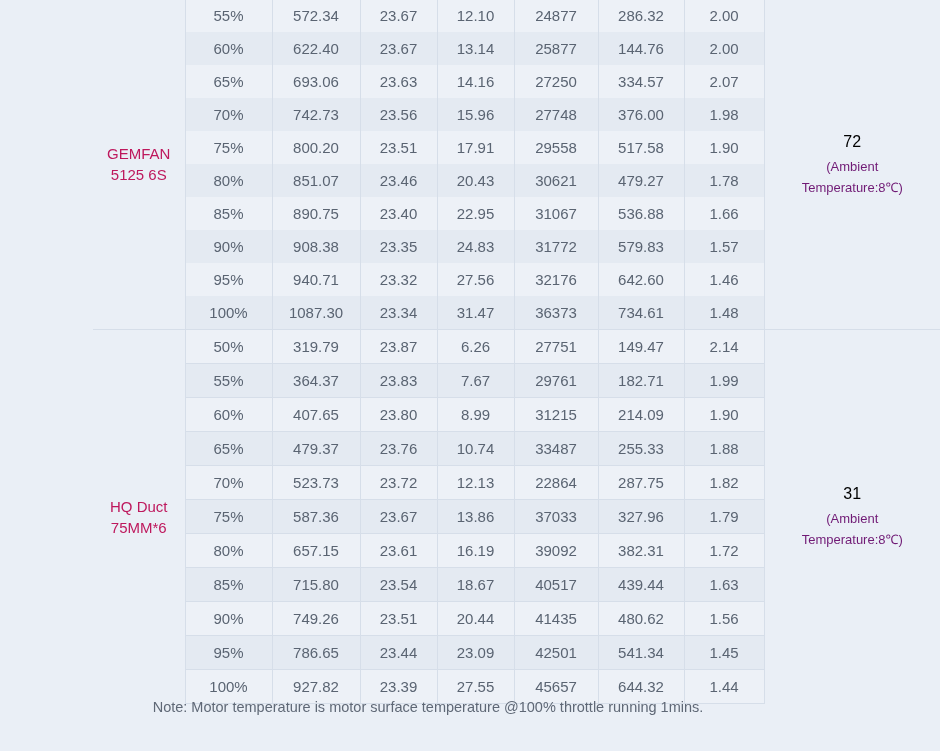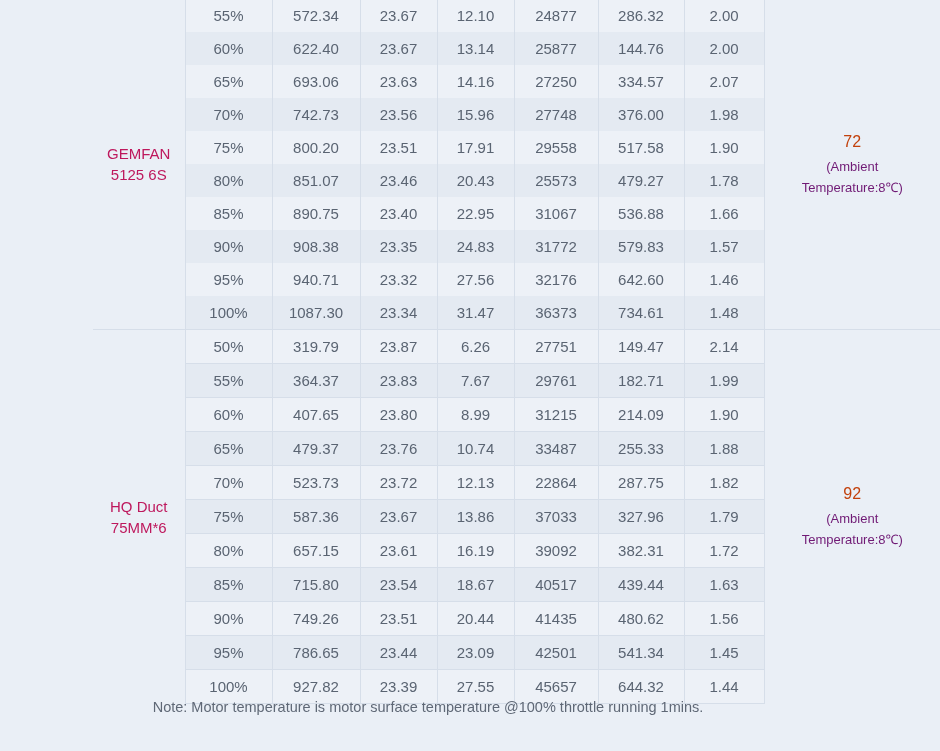--- a/index.html
+++ b/index.html
@@ -64,21 +64,21 @@
   td.c-model {
     font-size: 15px;
     line-height: 21px;
     color: #be185d;
   }
   td.c-temp {
     line-height: 22px;
   }
   .temp-value {
     display: block;
-    color: #c2410c;
+    color: #000000;
     font-size: 16px;
     margin-bottom: 3px;
   }
   .temp-note {
     display: block;
     color: #701a75;
     font-size: 13px;
     line-height: 21px;
   }
 
@@ -169,21 +169,21 @@
           <td class="c-current">17.91</td>
           <td class="c-rpm">29558</td>
           <td class="c-power">517.58</td>
           <td class="c-efficiency">1.90</td>
         </tr>
         <tr class="even">
           <td class="c-throttle">80%</td>
           <td class="c-thrust">851.07</td>
           <td class="c-voltage">23.46</td>
           <td class="c-current">20.43</td>
-          <td class="c-rpm">25573</td>
+          <td class="c-rpm">30621</td>
           <td class="c-power">479.27</td>
           <td class="c-efficiency">1.78</td>
         </tr>
         <tr class="odd">
           <td class="c-throttle">85%</td>
           <td class="c-thrust">890.75</td>
           <td class="c-voltage">23.40</td>
           <td class="c-current">22.95</td>
           <td class="c-rpm">31067</td>
           <td class="c-power">536.88</td>
@@ -224,21 +224,21 @@
             <div>75MM*6</div>
           </td>
           <td class="c-throttle">50%</td>
           <td class="c-thrust">319.79</td>
           <td class="c-voltage">23.87</td>
           <td class="c-current">6.26</td>
           <td class="c-rpm">27751</td>
           <td class="c-power">149.47</td>
           <td class="c-efficiency">2.14</td>
           <td class="c-temp" rowspan="11">
-            <span class="temp-value">92</span>
+            <span class="temp-value">31</span>
             <span class="temp-note">(Ambient</span>
             <span class="temp-note">Temperature:8℃)</span>
           </td>
         </tr>
         <tr class="even">
           <td class="c-throttle">55%</td>
           <td class="c-thrust">364.37</td>
           <td class="c-voltage">23.83</td>
           <td class="c-current">7.67</td>
           <td class="c-rpm">29761</td>

